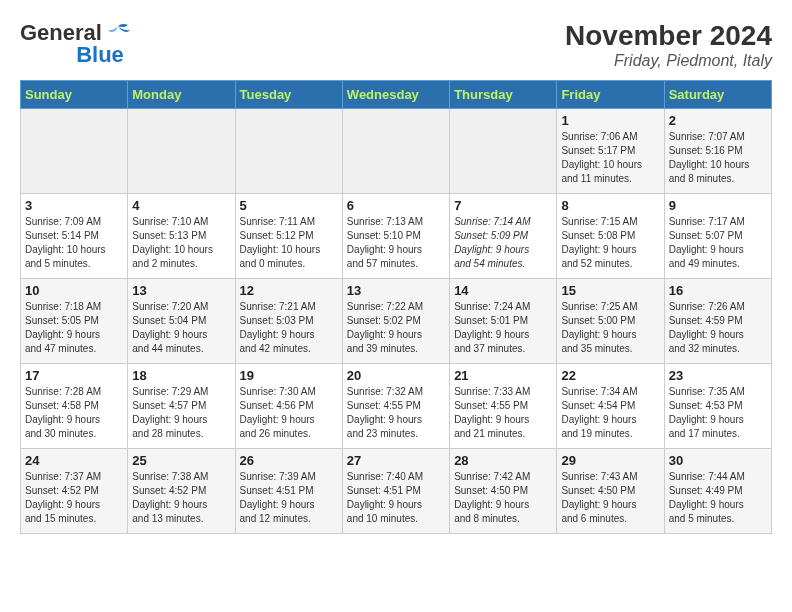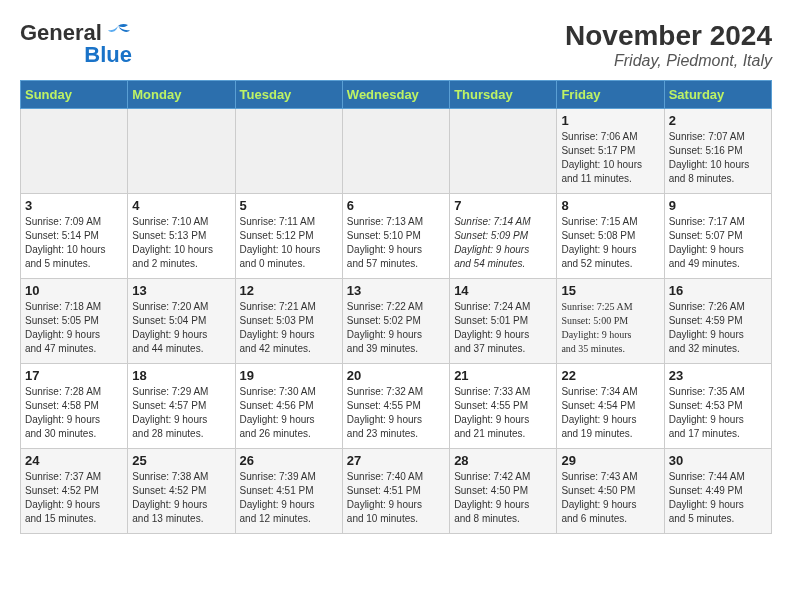--- a/index.html
+++ b/index.html
@@ -12,21 +12,21 @@
     }
     .header {
       display: flex;
       justify-content: space-between;
       align-items: flex-start;
       margin-bottom: 10px;
     }
     .logo {
       display: flex;
       flex-direction: column;
-      align-items: flex-end;
+      align-items: center;
     }
     .logo-row {
       display: flex;
       align-items: center;
     }
     .title-block {
       text-align: right;
     }
     .month-title {
       font-size: 28px;
@@ -217,21 +217,21 @@
         </td>
         <td>
           <span class="day-number">14</span>
           <div class="day-info" style="white-space: pre-line;">Sunrise: 7:24 AM
 Sunset: 5:01 PM
 Daylight: 9 hours
 and 37 minutes.</div>
         </td>
         <td>
           <span class="day-number">15</span>
-          <div class="day-info" style="white-space: pre-line; font-family: Liberation Serif, serif;">Sunrise: 7:25 AM
+          <div class="day-info" style="white-space: pre-line;">Sunrise: 7:25 AM
 Sunset: 5:00 PM
 Daylight: 9 hours
 and 35 minutes.</div>
         </td>
         <td>
           <span class="day-number">16</span>
           <div class="day-info" style="white-space: pre-line;">Sunrise: 7:26 AM
 Sunset: 4:59 PM
 Daylight: 9 hours
 and 32 minutes.</div>

